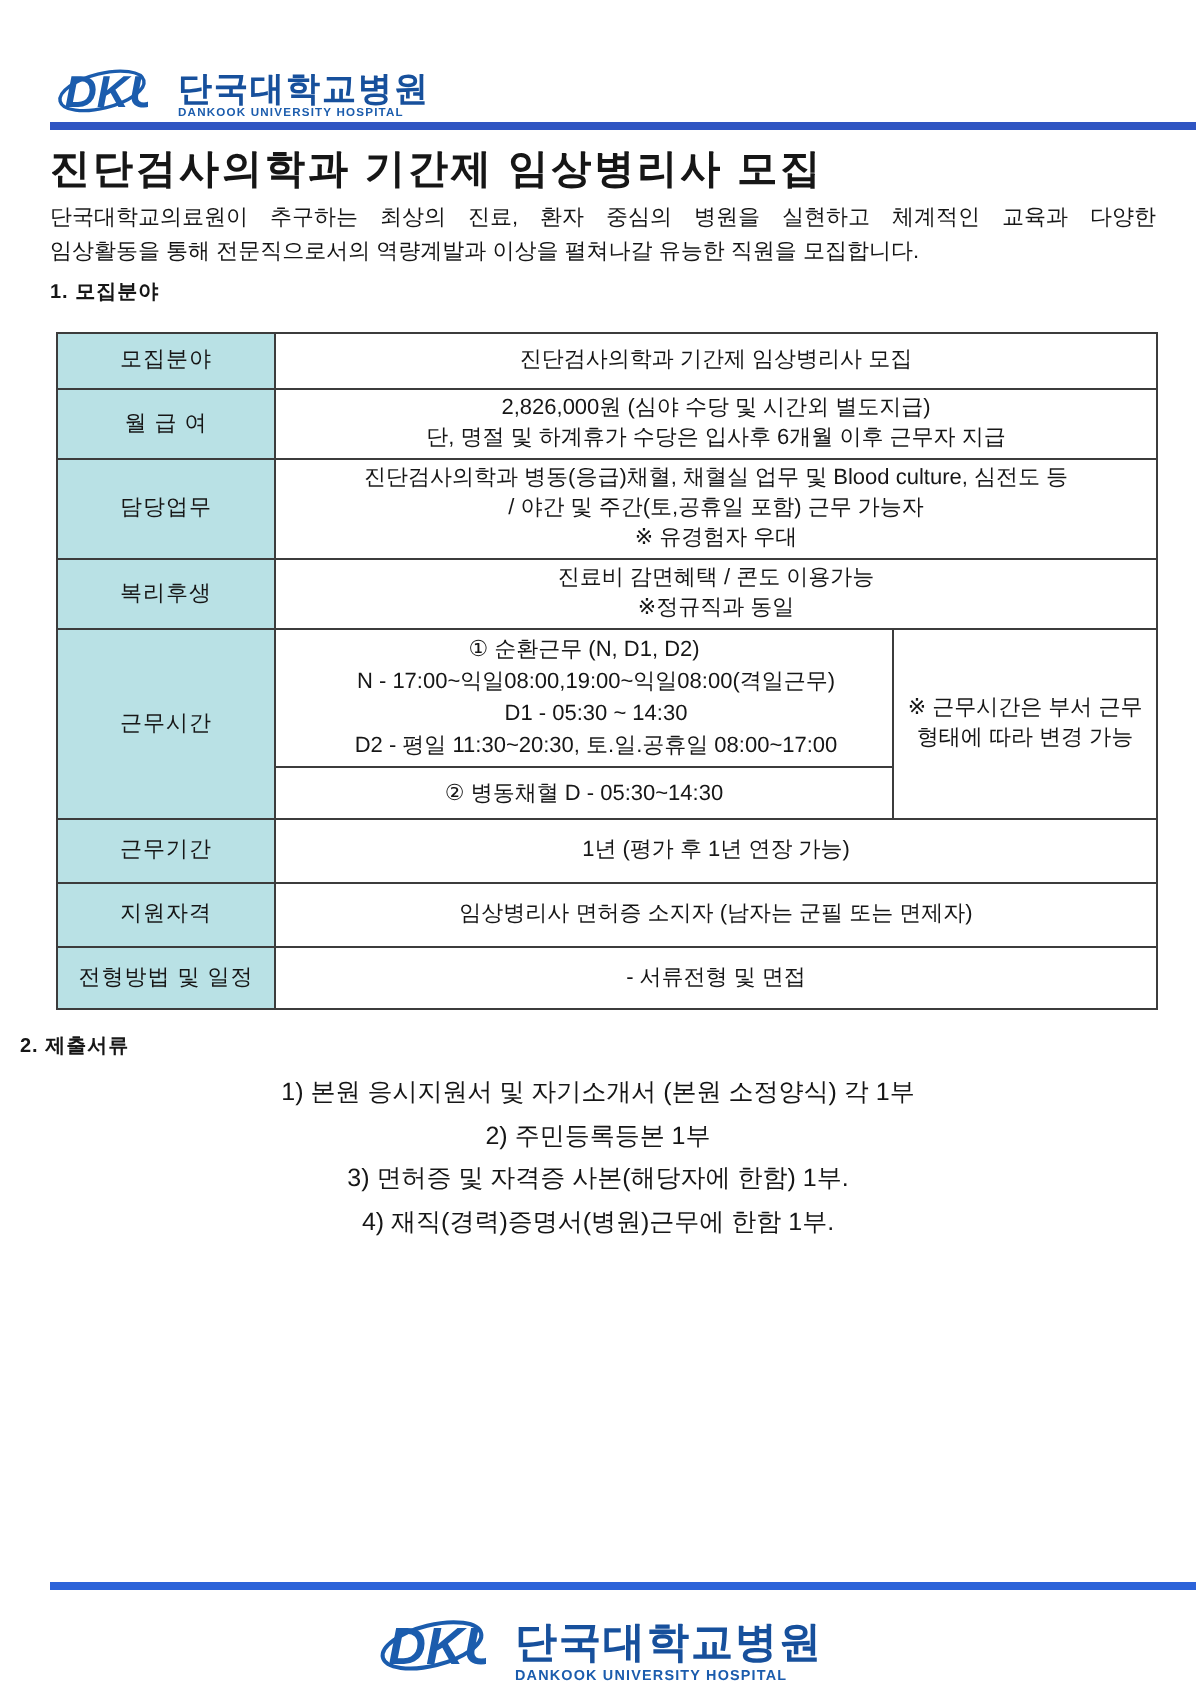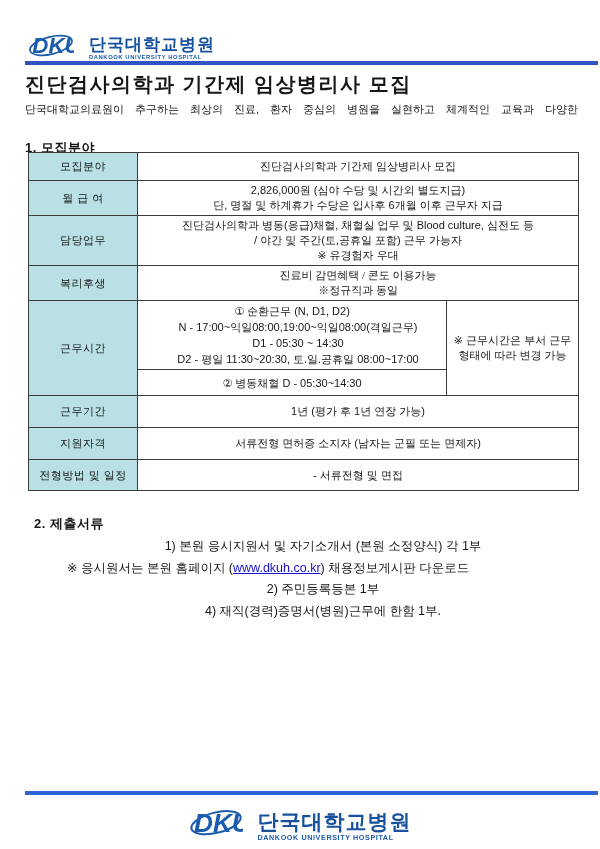--- a/index.html
+++ b/index.html
@@ -25,36 +25,36 @@
   .footer-logo-wrap{position:absolute;left:0;top:801px;width:100%;display:flex;justify-content:center;}
 
   .rule-top{position:absolute;left:25px;top:61px;width:573px;height:4px;background:var(--rule-top);}
   .rule-bottom{position:absolute;left:25px;top:791px;width:573px;height:4px;background:var(--rule-bottom);}
 
   .doc-title{position:absolute;left:25px;top:71px;font-size:20px;font-weight:bold;letter-spacing:1.5px;white-space:nowrap;}
   .intro{position:absolute;left:25px;top:101px;width:553px;font-size:11px;line-height:17px;}
   .intro .l1{text-align:justify;text-align-last:justify;white-space:nowrap;}
   .intro .l2{white-space:nowrap;}
 
-  .sec-heading{font-size:13px;font-weight:bold;letter-spacing:0.5px;}
+  .sec-heading{font-size:10px;font-weight:bold;letter-spacing:0.5px;}
   .sec1-heading{position:absolute;left:25px;top:139px;}
 
-  table.info-table{position:absolute;left:28px;top:152px;width:550px;border-collapse:collapse;table-layout:fixed;font-size:11px;}
+  table.info-table{position:absolute;left:28px;top:166px;width:550px;border-collapse:collapse;table-layout:fixed;font-size:11px;}
   table.info-table td{border:1px solid var(--border-color);vertical-align:middle;padding:2px 4px;text-align:center;line-height:15px;}
   td.lbl{background:var(--label-bg);letter-spacing:0.5px;}
   td.val-left{text-align:left;padding-left:28px;}
   td.shift-cell{text-align:left;padding-left:9px;}
   .shift-cell div{white-space:nowrap;line-height:16px;}
   .shift-cell .indent{padding-left:12px;text-align:center;}
   td.note-cell{line-height:17px;}
   .nw{white-space:nowrap;}
-  .r1{height:28px;}.r2{height:28px;}.r3{height:46px;}.r4{height:35px;font-family:Liberation Serif, serif;}
+  .r1{height:28px;}.r2{height:28px;}.r3{height:46px;}.r4{height:35px;}
   .r5{height:69px;}.r6{height:26px;}.r7{height:32px;}.r8{height:32px;}.r9{height:31px;padding-left:48px;}
 
-  .sec-block{position:absolute;left:34px;width:560px;font-size:12.5px;}
+  .sec-block{position:absolute;left:10px;width:560px;font-size:12.5px;}
   .sec2{top:514px;}
   .sec3{top:645px;}
   .sec-block .sec-heading{line-height:20px;margin-bottom:2px;}
   .sec-item{line-height:21.5px;margin-left:18px;white-space:nowrap;text-align:center;}
   .sec-subitem{line-height:21.5px;margin-left:33px;white-space:nowrap;}
   a.doc-link{color:var(--link-color);text-decoration:underline;cursor:pointer;}
   a.email-link{color:var(--email-color);text-decoration:none;cursor:pointer;}
 </style>
 </head>
 <body>
@@ -71,20 +71,21 @@
       <div class="logo-en">DANKOOK UNIVERSITY HOSPITAL</div>
     </div>
   </div>
 
   <div class="rule-top"></div>
 
   <div class="doc-title">진단검사의학과 기간제 임상병리사 모집</div>
 
   <div class="intro">
     <div class="l1">단국대학교의료원이 추구하는 최상의 진료, 환자 중심의 병원을 실현하고 체계적인 교육과 다양한</div>
+    <div class="l2">임상활동을 통해 전문직으로서의 역량계발과 이상을 펼쳐나갈 유능한 직원을 모집합니다.</div>
   </div>
 
   <div class="sec-heading sec1-heading">1. 모집분야</div>
 
   <table class="info-table">
     <colgroup>
         <col style="width:109px">
         <col style="width:309px">
         <col style="width:132px">
       </colgroup>
@@ -132,36 +133,34 @@
       <td class="shift-cell">
         <div>② 병동채혈 D - 05:30~14:30</div>
       </td>
     </tr>
     <tr class="r7">
       <td class="lbl">근무기간</td>
       <td colspan="2" class="nw">1년 (평가 후 1년 연장 가능)</td>
     </tr>
     <tr class="r8">
       <td class="lbl">지원자격</td>
-      <td colspan="2" class="nw">서류전형 면허증 소지자 (남자는 군필 또는 면제자)</td>
+      <td colspan="2" class="nw">임상병리사 면허증 소지자 (남자는 군필 또는 면제자)</td>
     </tr>
     <tr class="r9">
       <td class="lbl">전형방법 및 일정</td>
       <td colspan="2" class="val-left nw">- 서류전형 및 면접</td>
     </tr>
   </tbody>
     </table>
 
   <div class="sec-block sec2">
     <div class="sec-heading">2. 제출서류</div>
     <div class="sec-item">1) 본원 응시지원서 및 자기소개서 (본원 소정양식) 각 1부</div>
-    <div class="sec-subitem">
-      <span>※ 응시원서는 본원 홈페이지 (</span><a class="doc-link">www.dkuh.co.kr</a><span>) 채용정보게시판 다운로드</span>
-    </div>
     <div class="sec-item">2) 주민등록등본 1부</div>
+    <div class="sec-item">3) 면허증 및 자격증 사본(해당자에 한함) 1부.</div>
     <div class="sec-item">4) 재직(경력)증명서(병원)근무에 한함 1부.</div>
   </div>
 
 
   <div class="rule-bottom"></div>
 
   <div class="footer-logo-wrap">
     <div class="logo logo-lg">
       <svg class="dku-mark" width="54" height="40" viewBox="0 0 64 46">
         <ellipse cx="32" cy="25" rx="30" ry="12" fill="none" stroke="#1b5cad" stroke-width="2.4" transform="rotate(-14 32 25)"></ellipse>

